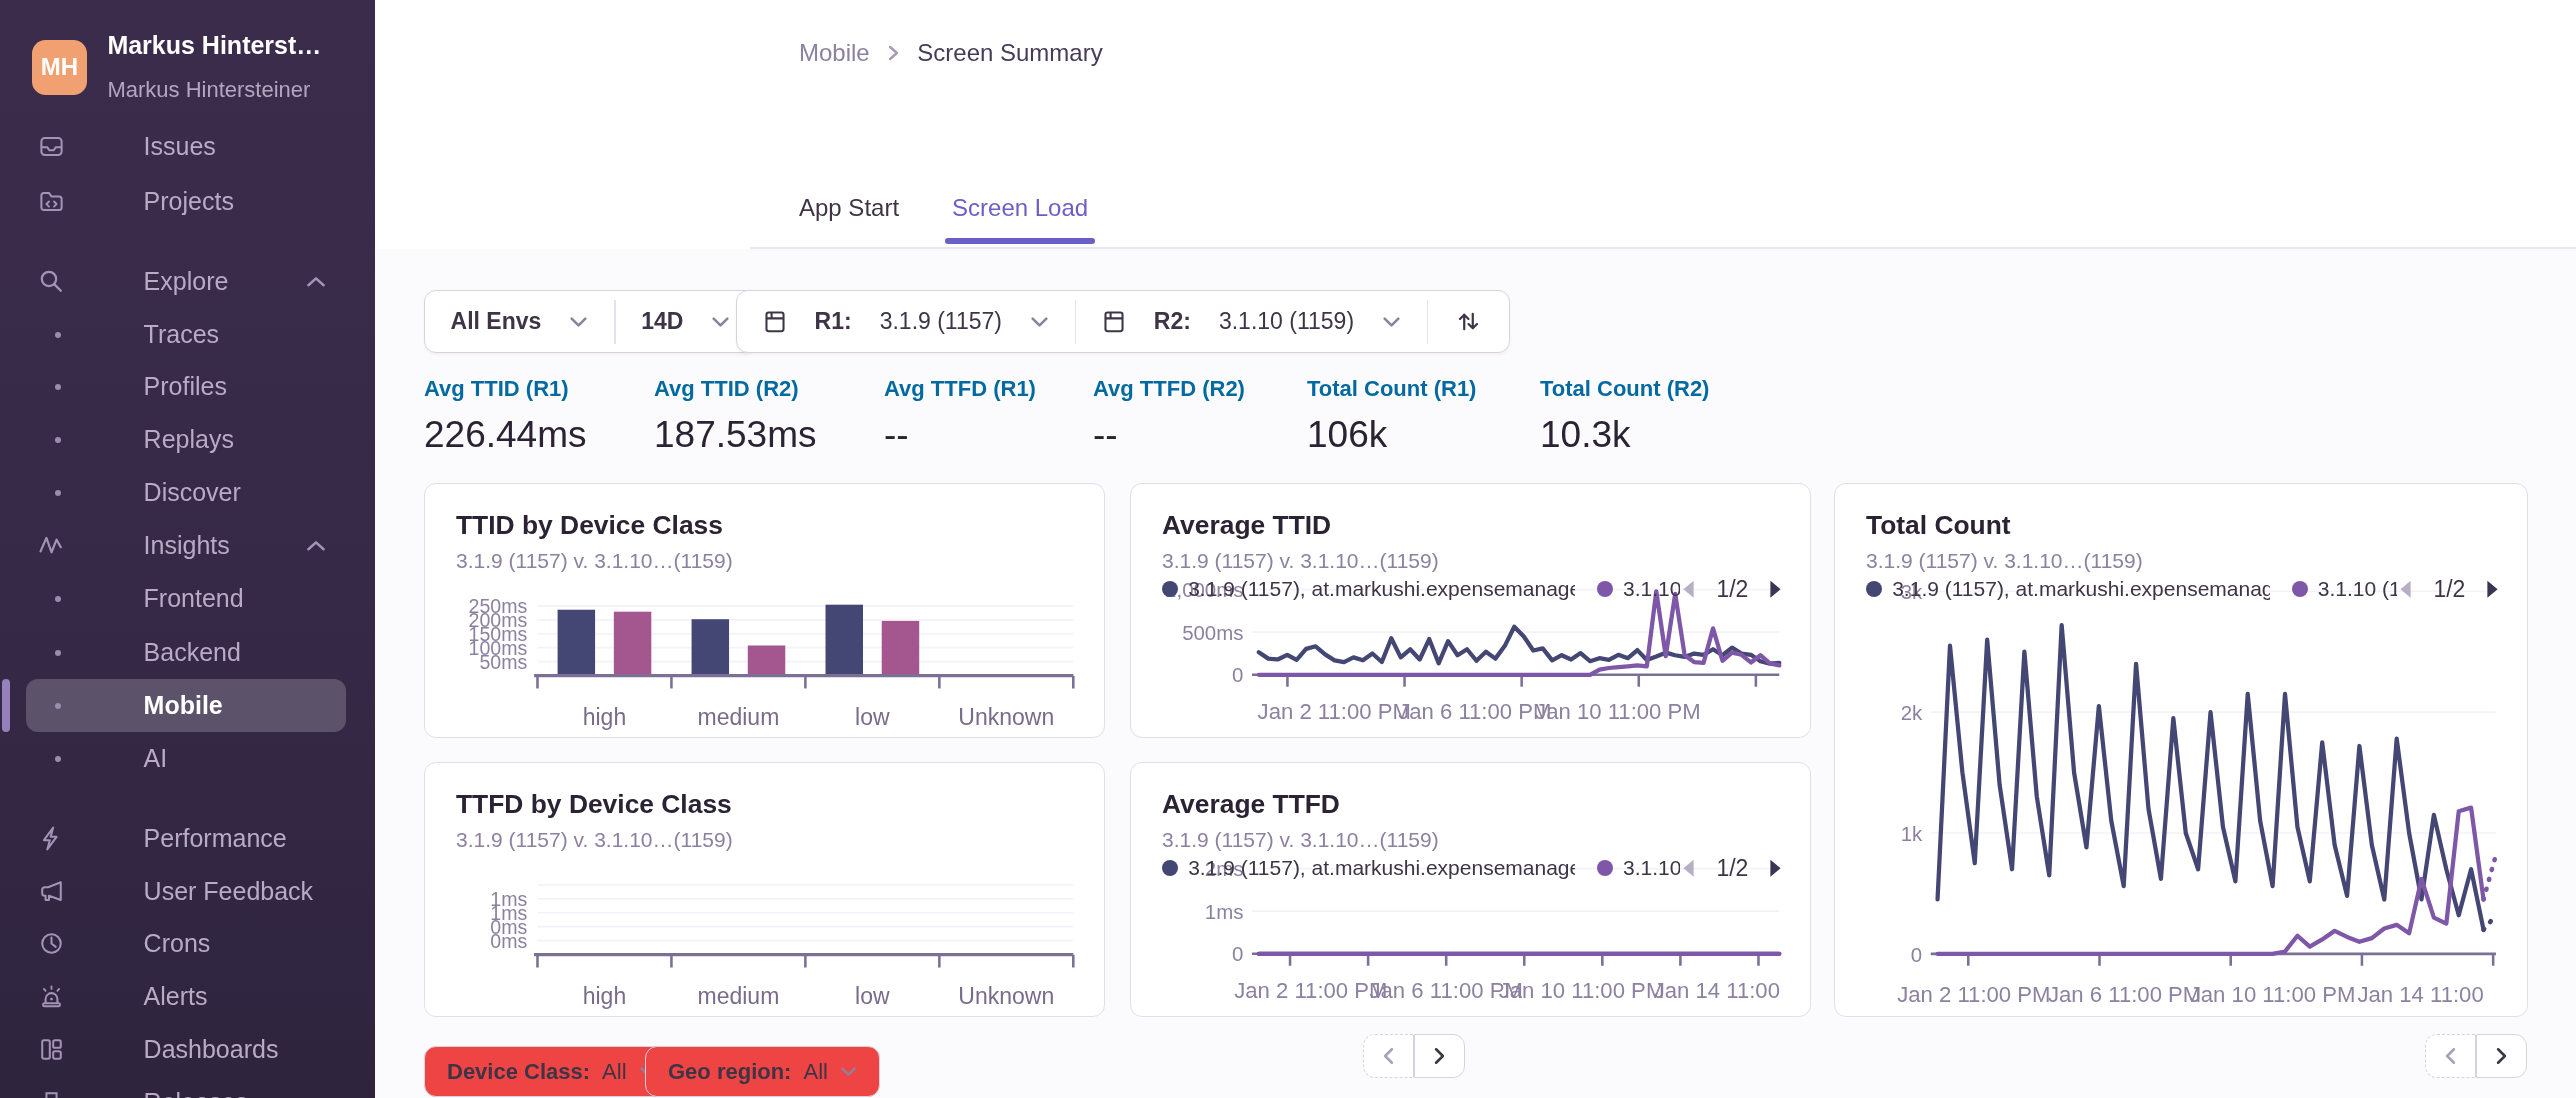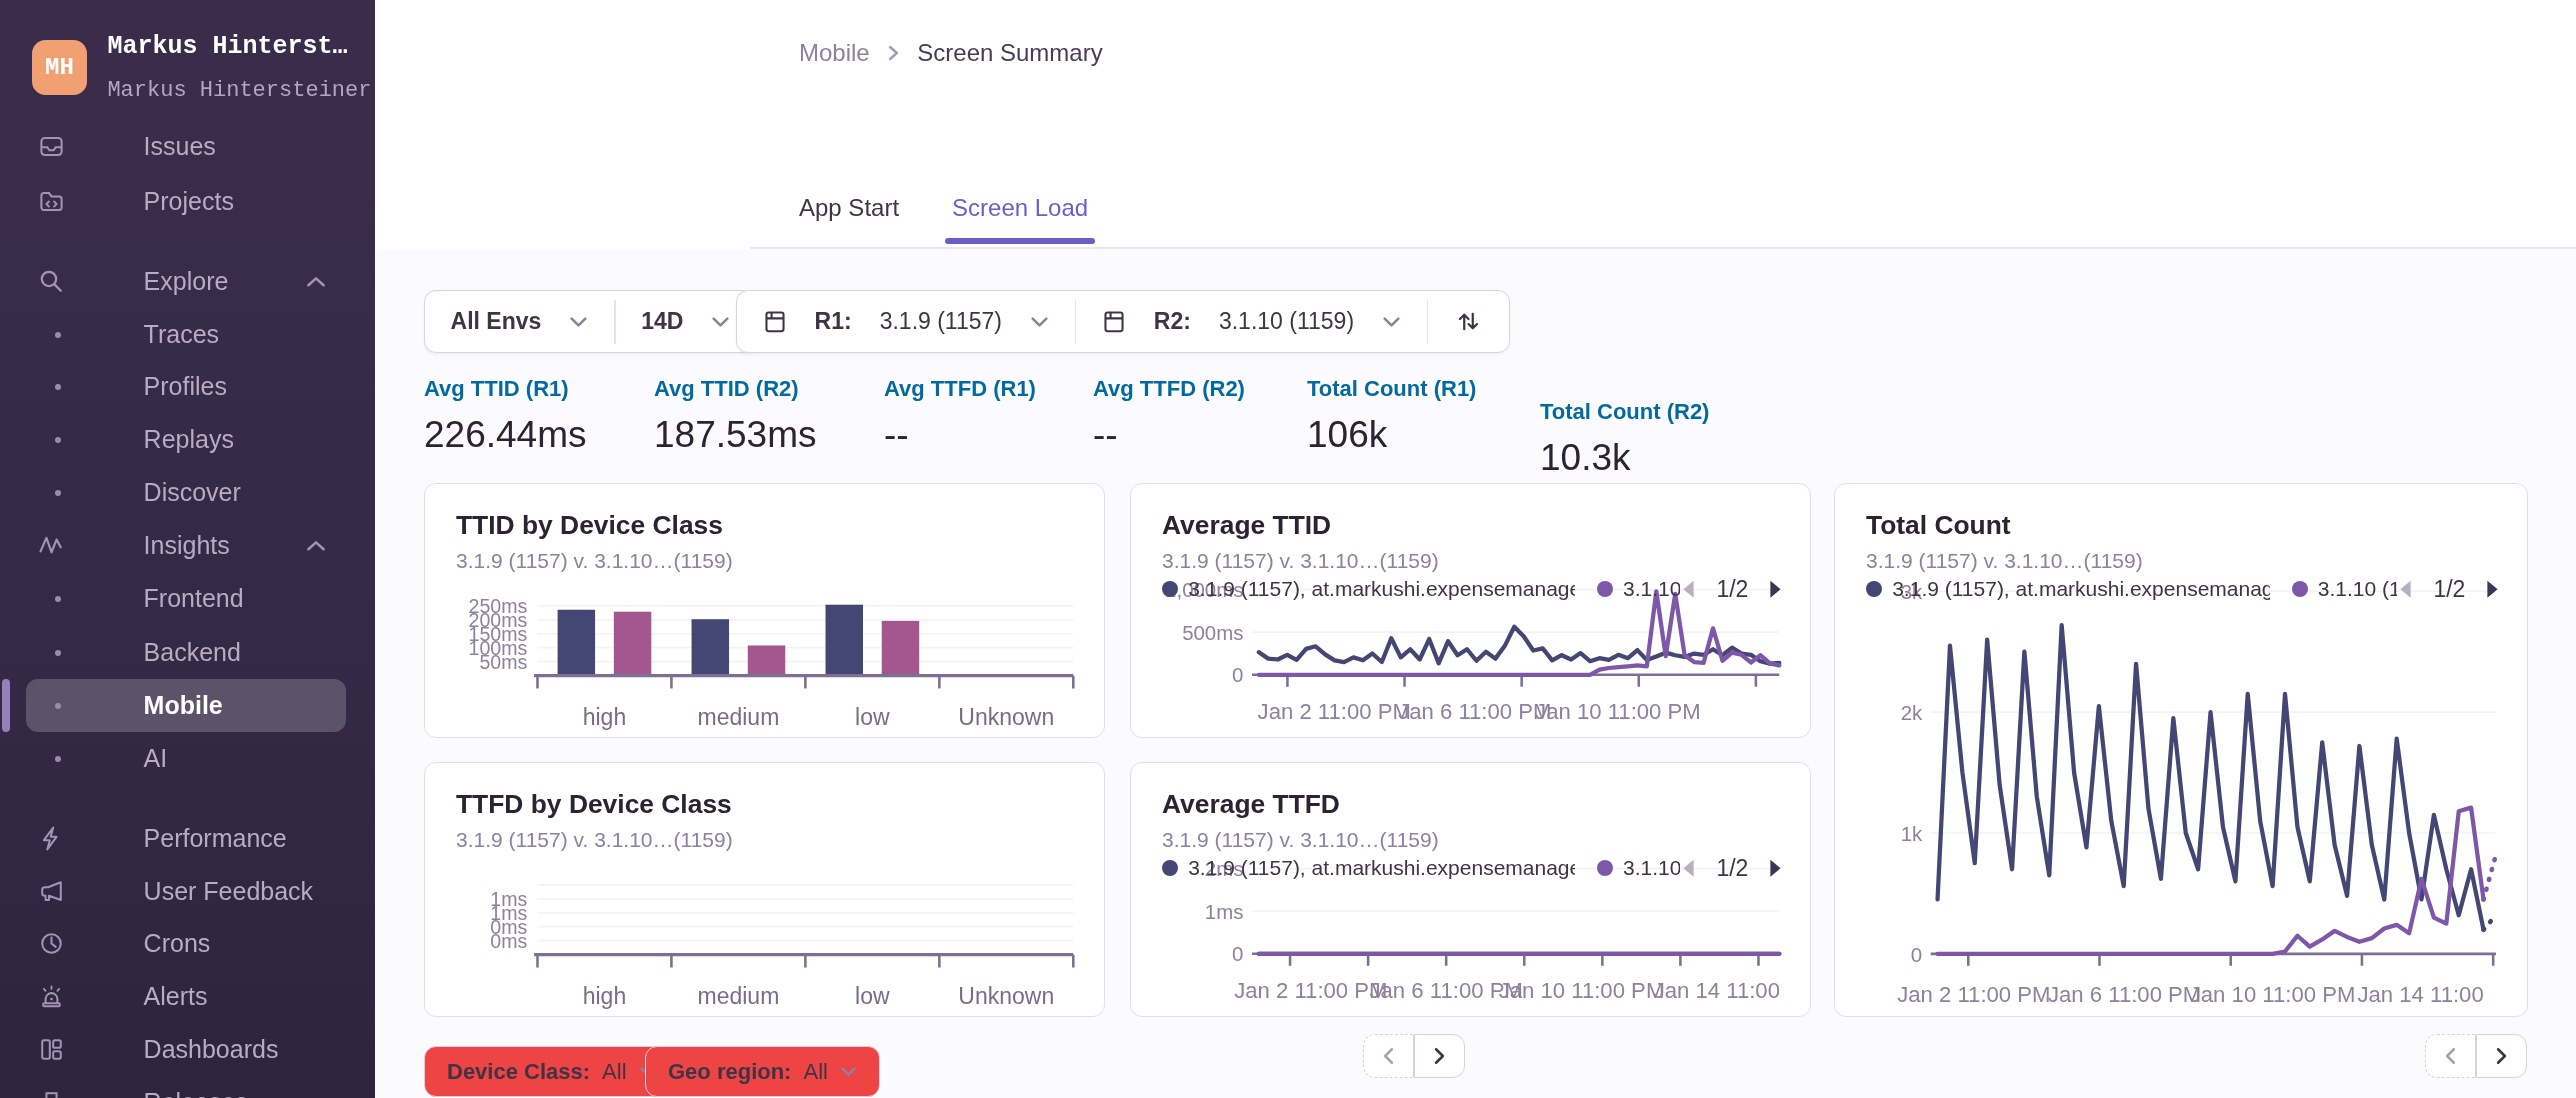--- a/index.html
+++ b/index.html
@@ -2,21 +2,21 @@
 <html style="font-size:13.6px"><head>
 <meta charset="utf-8">
 <style>
   html,body{margin:0;padding:0;background:#fff;}
   body{width:2576px;height:1099px;overflow:hidden;font-family:"Liberation Sans",sans-serif;-webkit-font-smoothing:antialiased;}
   #app{position:relative;width:2576px;height:1099px;background:#fbfafc;}
 
   
   #sidebar{position:absolute;left:0;top:0;width:375px;height:1099px;
     background:linear-gradient(180deg,#3c2c4c 0%,#352947 55%,#2f243e 100%);overflow:hidden;}
-  .user{position:absolute;left:0;top:31px;width:375px;height:72px;display:flex;align-items:center;cursor:pointer;font-family:Liberation Mono, monospace;}
+  .user{position:absolute;left:0;top:31px;width:375px;height:72px;display:flex;align-items:center;cursor:pointer;}
   .avatar{width:55px;height:55px;margin-left:32px;border-radius:13.6px;background:#f1a171;color:#fff;
     font-size:24px;font-weight:700;display:flex;align-items:center;justify-content:center;flex:none;}
   .uinfo{margin-left:20.4px;overflow:hidden;}
   .uname{color:#ffffff;font-size:25px;font-weight:700;white-space:nowrap;}
   .uorg{color:#b4a5c1;font-size:22px;margin-top:17px;white-space:nowrap;}
   .sb-item{position:absolute;left:25.6px;right:29px;height:53px;display:flex;align-items:center;
     color:#b9abc6;font-size:25px;border-radius:12px;cursor:pointer;white-space:nowrap;gap:36px;}
   .sb-item .sb-icon{width:27px;height:27px;margin-left:12px;margin-right:43px;flex:none;display:flex;align-items:center;justify-content:center;}
   .sb-item .sb-dot{width:6px;height:6px;border-radius:50%;background:#9b8bac;margin-left:29px;margin-right:47px;flex:none;}
   .sb-item.active{background:rgba(255,255,255,0.20);color:#ffffff;font-weight:700;}
@@ -323,21 +323,21 @@
         <div class="m-value">--</div>
       </div>
       <div class="metric" style="left: 1093px;">
         <div class="m-label">Avg TTFD (R2)</div>
         <div class="m-value">--</div>
       </div>
       <div class="metric" style="left: 1307px;">
         <div class="m-label">Total Count (R1)</div>
         <div class="m-value">106k</div>
       </div>
-      <div class="metric" style="left: 1540px; margin-top: 23px;">
+      <div class="metric" style="left: 1540px;">
         <div class="m-label">Total Count (R2)</div>
         <div class="m-value">10.3k</div>
       </div>
     </div>
 
   <div id="cards">
       <div class="card" style="left: 424px; top: 483px; width: 679px; height: 253px;">
         <svg class="c-svg" width="679" height="253" font-family="Liberation Sans, sans-serif" viewBox="0 0 797 297">
           <line x1="132" y1="208.6" x2="761" y2="208.6" stroke="#f4f2f7" stroke-width="2"></line>
           <line x1="132" y1="192.2" x2="761" y2="192.2" stroke="#f4f2f7" stroke-width="2"></line>

